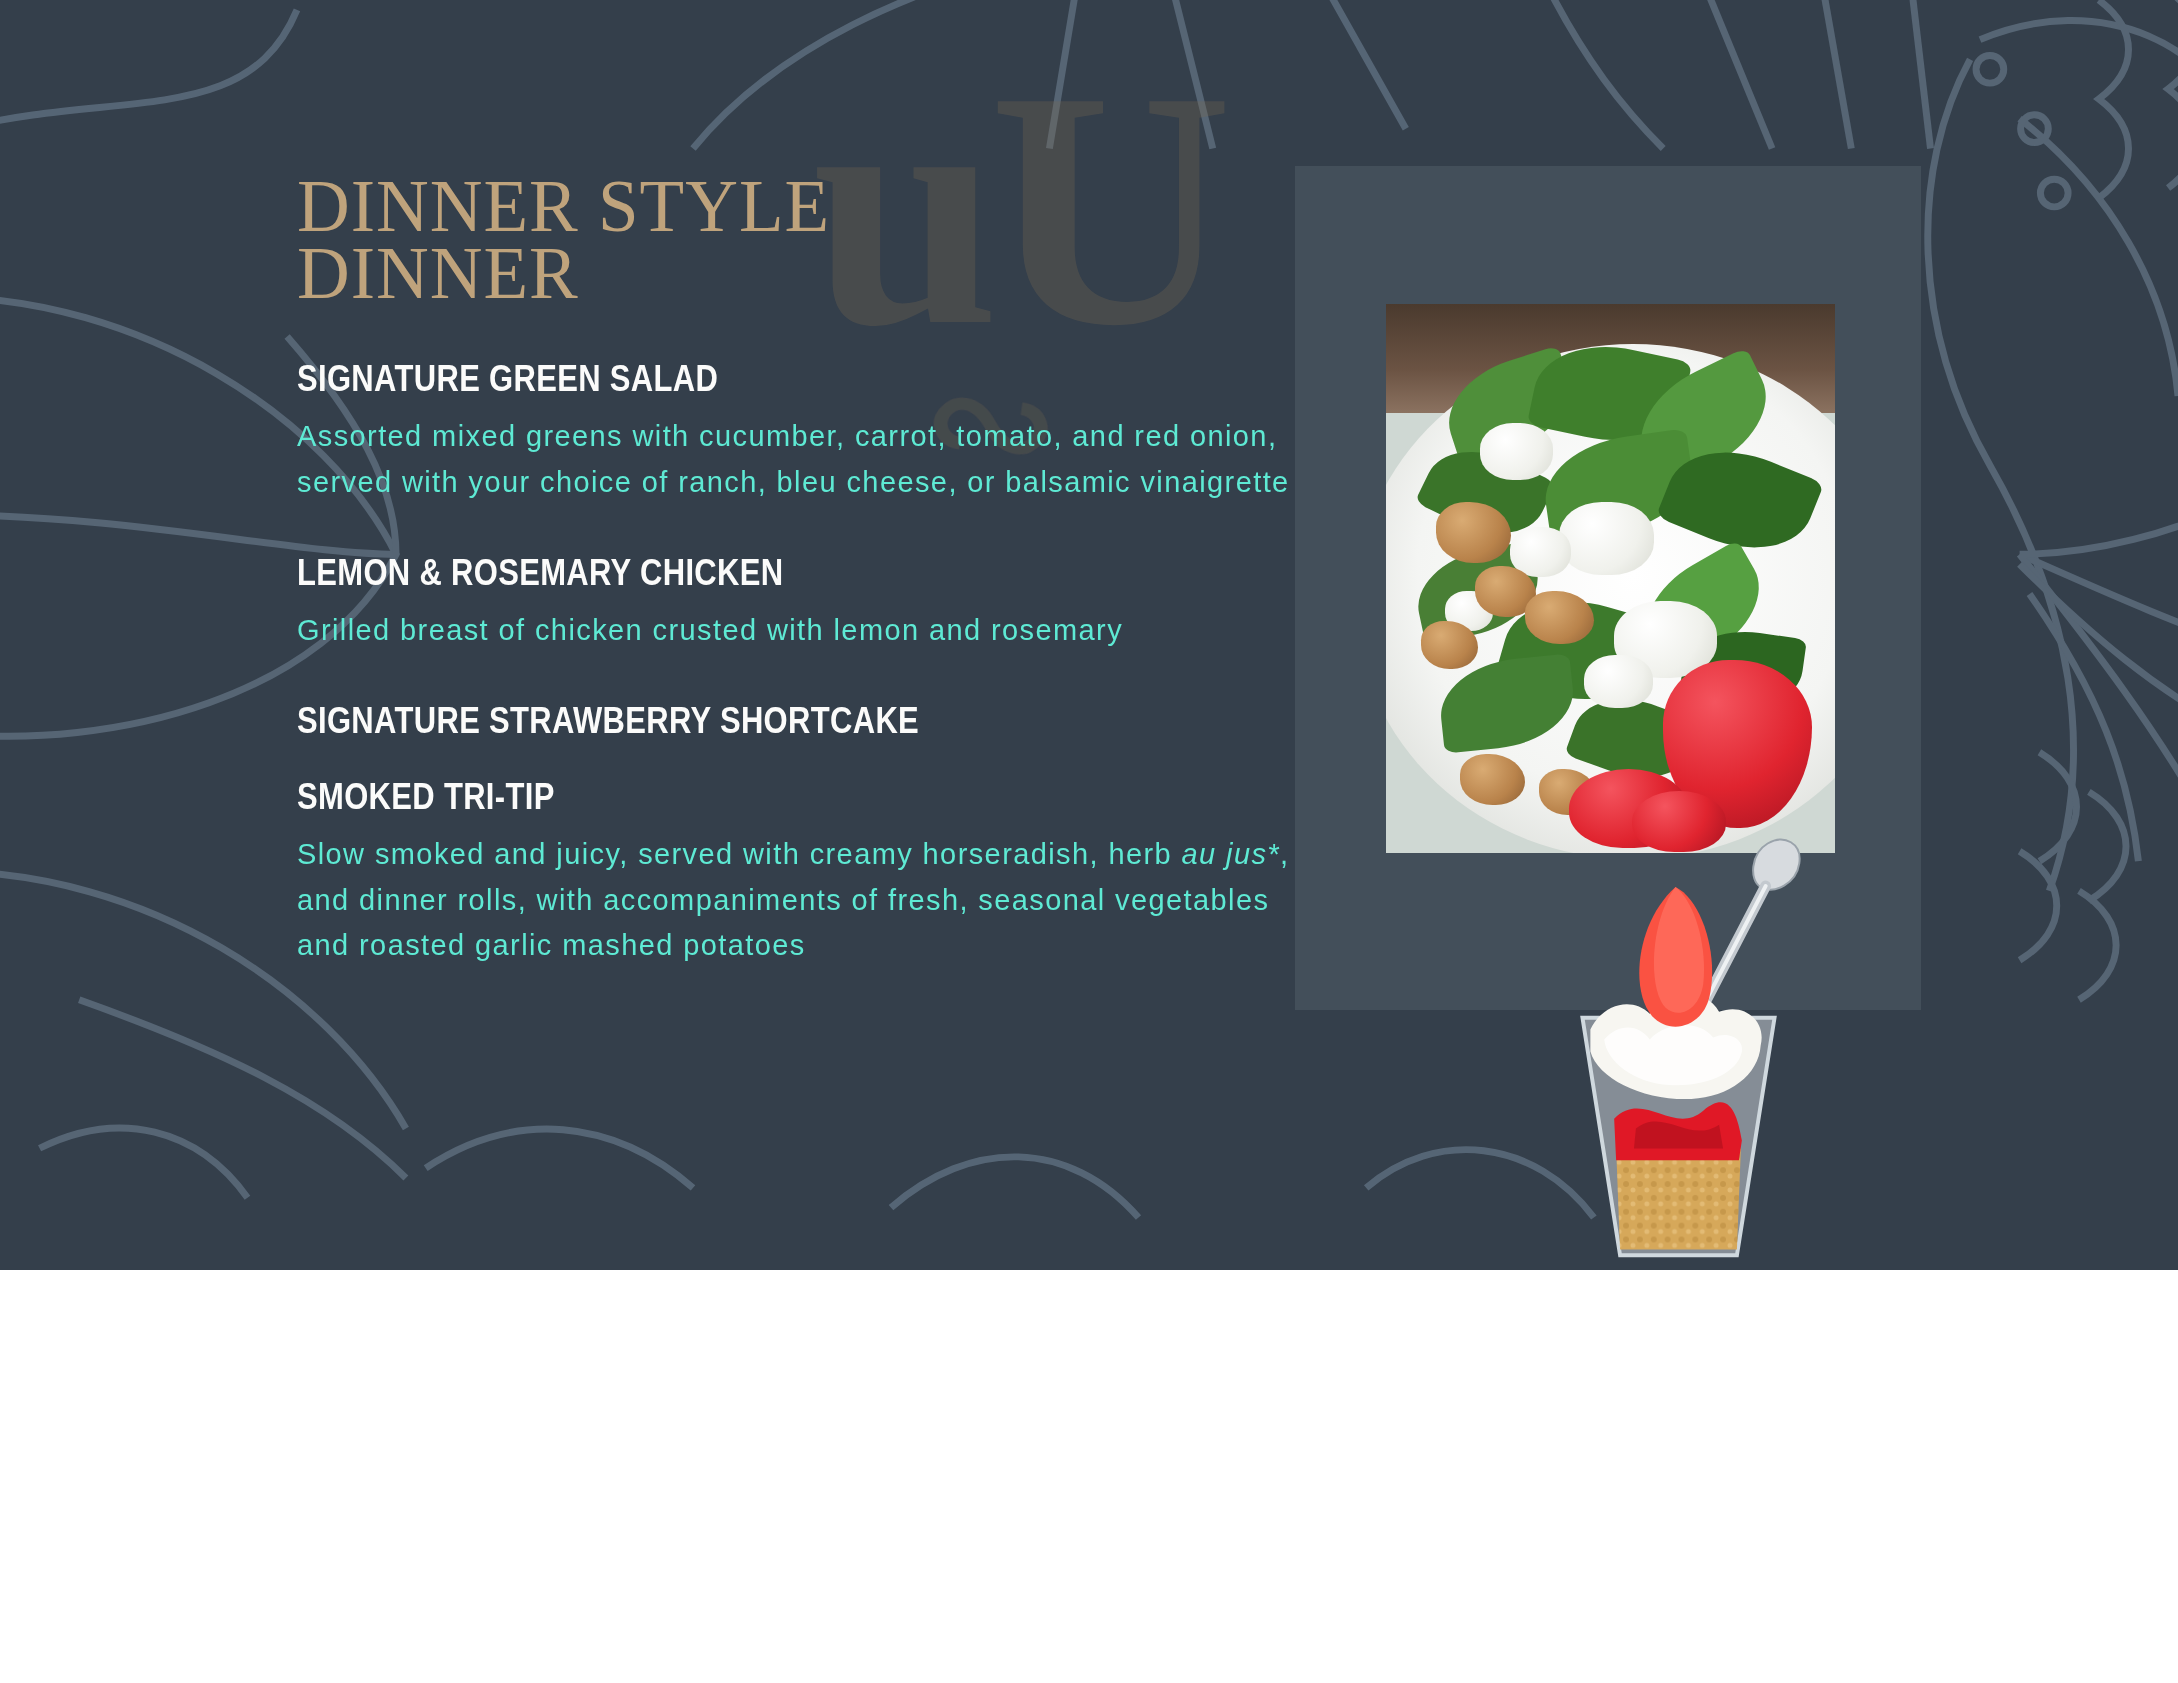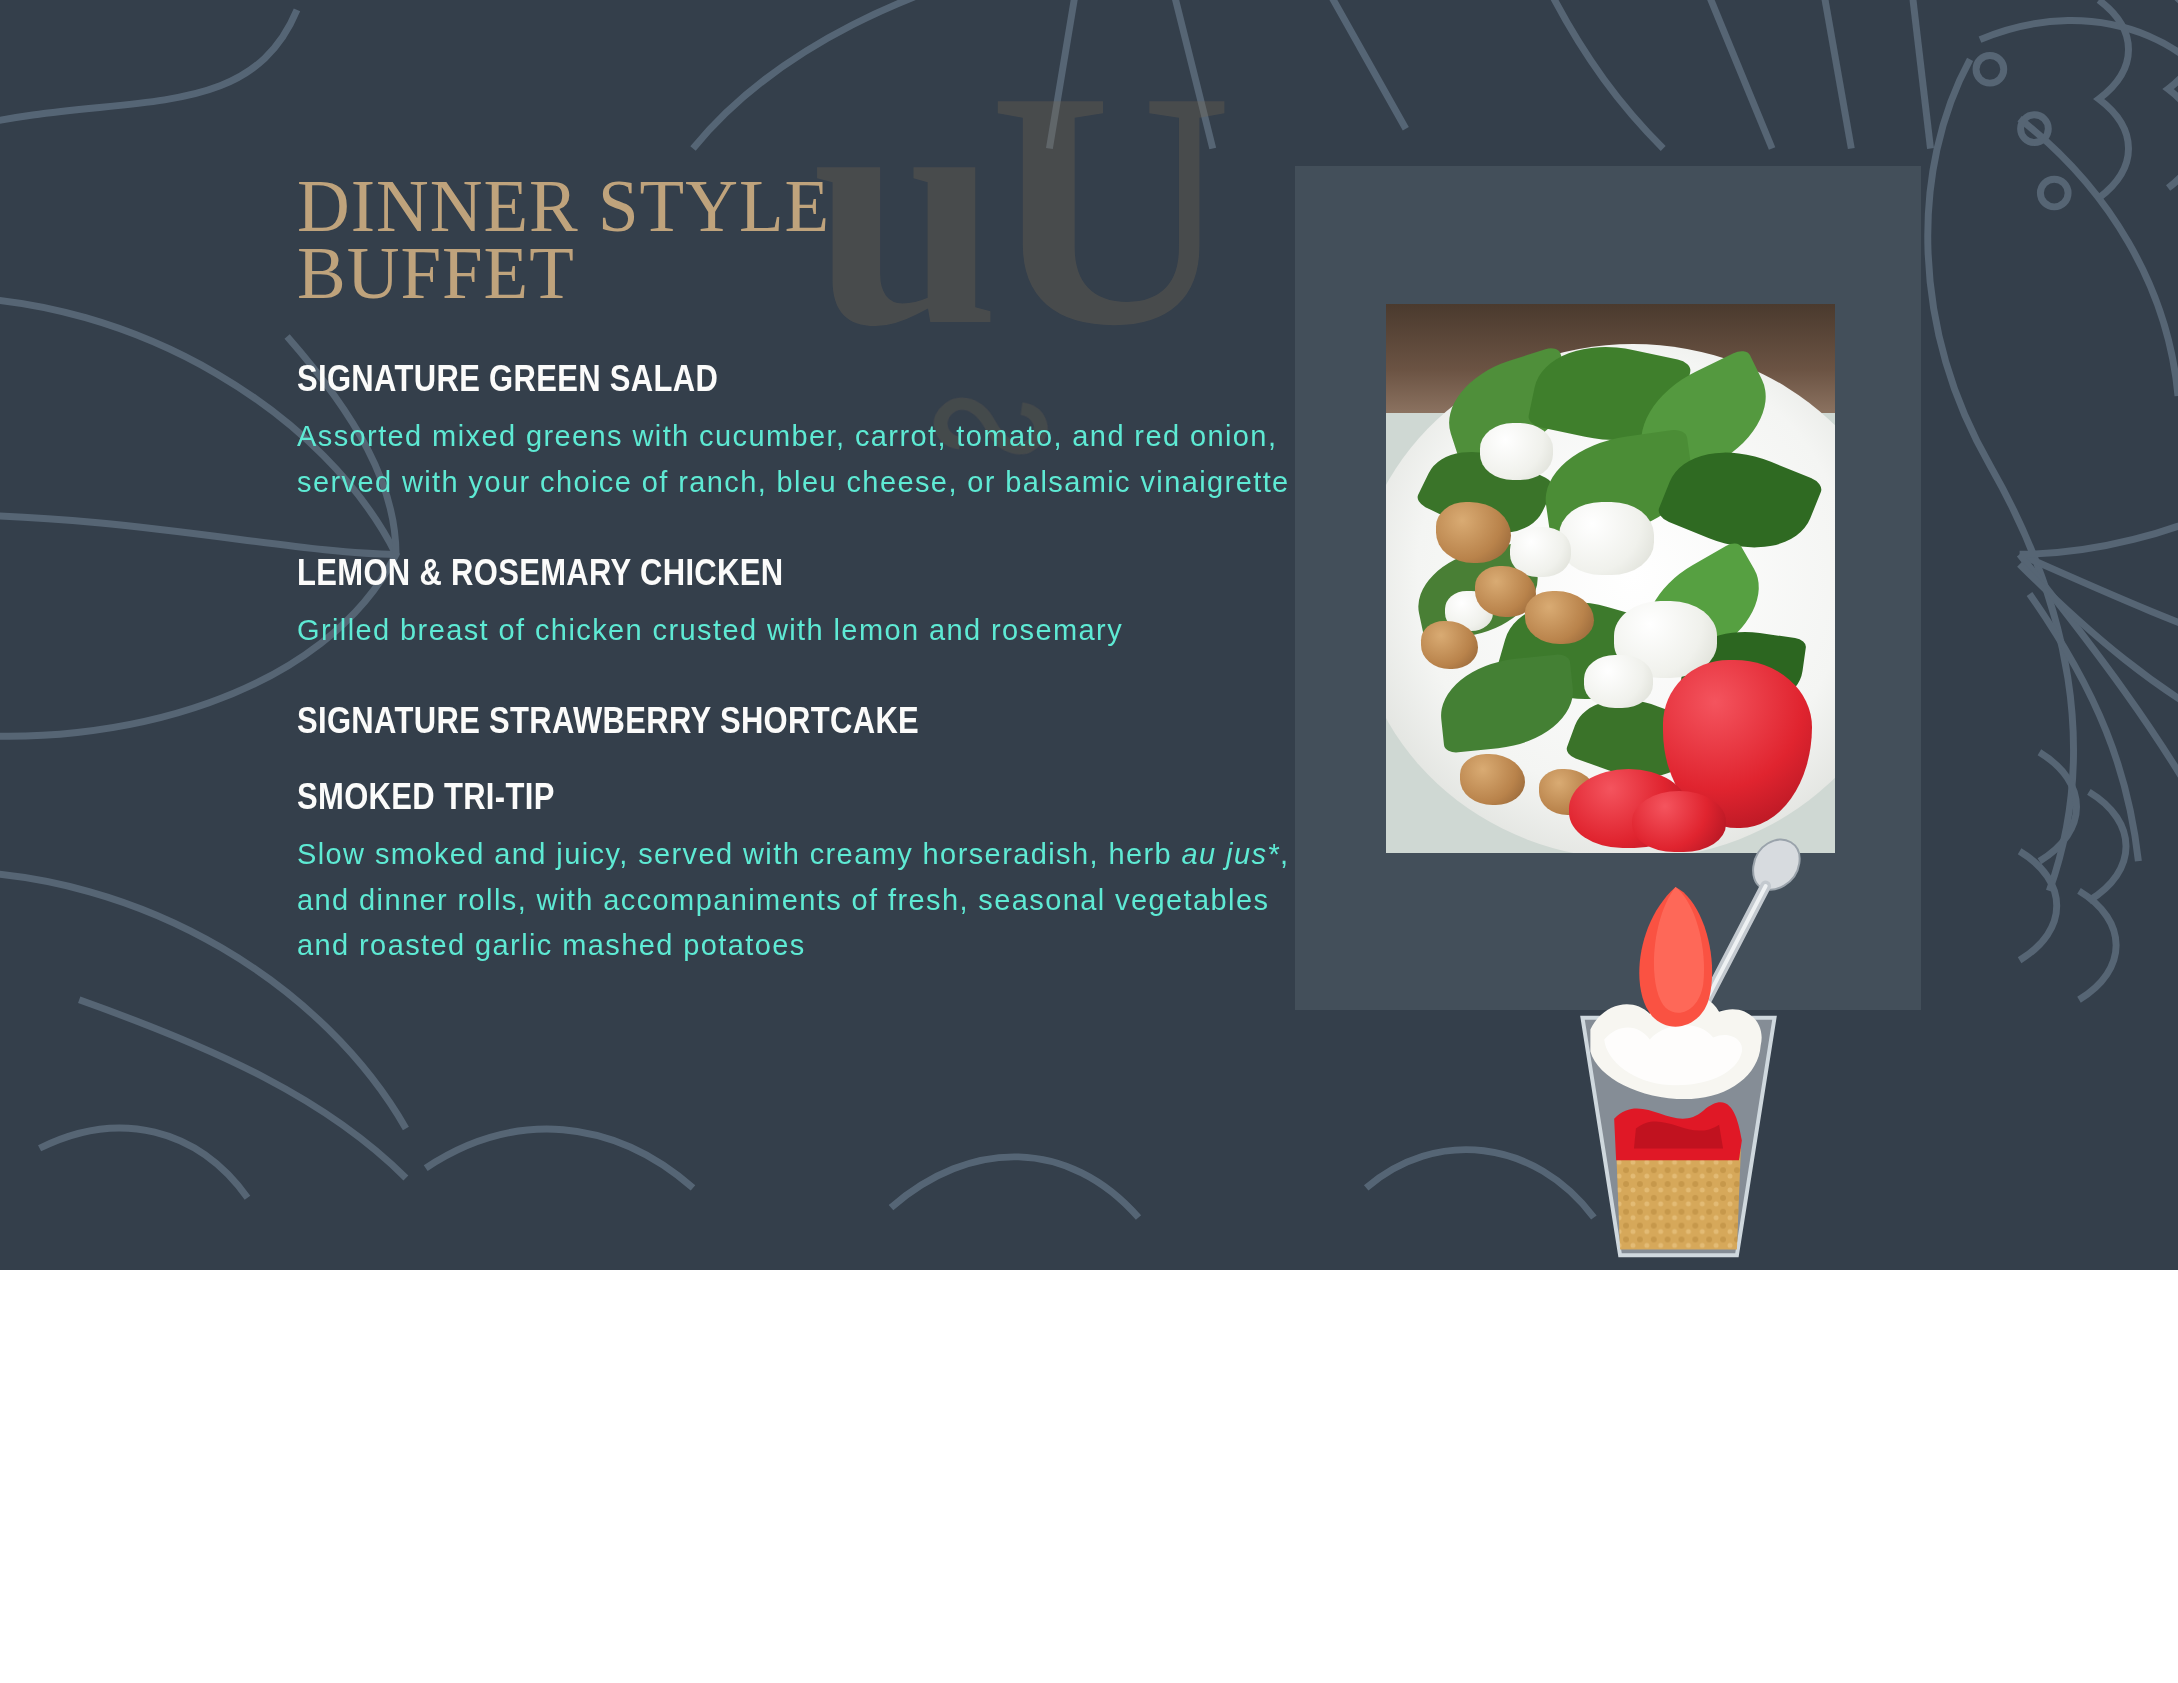--- a/index.html
+++ b/index.html
@@ -241,21 +241,21 @@
              C210 288 176 298 146 296 C110 294 82 272 80 250 Z" fill="#ffffff" opacity=".8"></path>
 
     <path d="M152 96 C180 110 196 168 186 208 C178 238 146 246 128 226 C106 200 112 132 152 96 Z" fill="#fa5242"></path>
     <path d="M152 96 C172 112 184 156 180 194 C176 220 156 230 142 218 C124 200 126 130 152 96 Z" fill="#ff7060" opacity=".75"></path>
   </svg>
 
   <div id="menu-text">
 
     <h1 id="menu-title">
       <span>DINNER STYLE</span>
-      <span class="l2">BUFFET</span>
+      <span class="l2">DINNER</span>
     </h1>
 
     <div class="menu-item gap-lg">
       <div class="item-name">SIGNATURE GREEN SALAD</div>
       <p class="item-desc">
         <span>Assorted mixed greens with cucumber, carrot, tomato, and red onion, served with your choice of ranch, bleu cheese, or balsamic vinaigrette</span>
       </p>
     </div>
 
     <div class="menu-item gap-lg">

